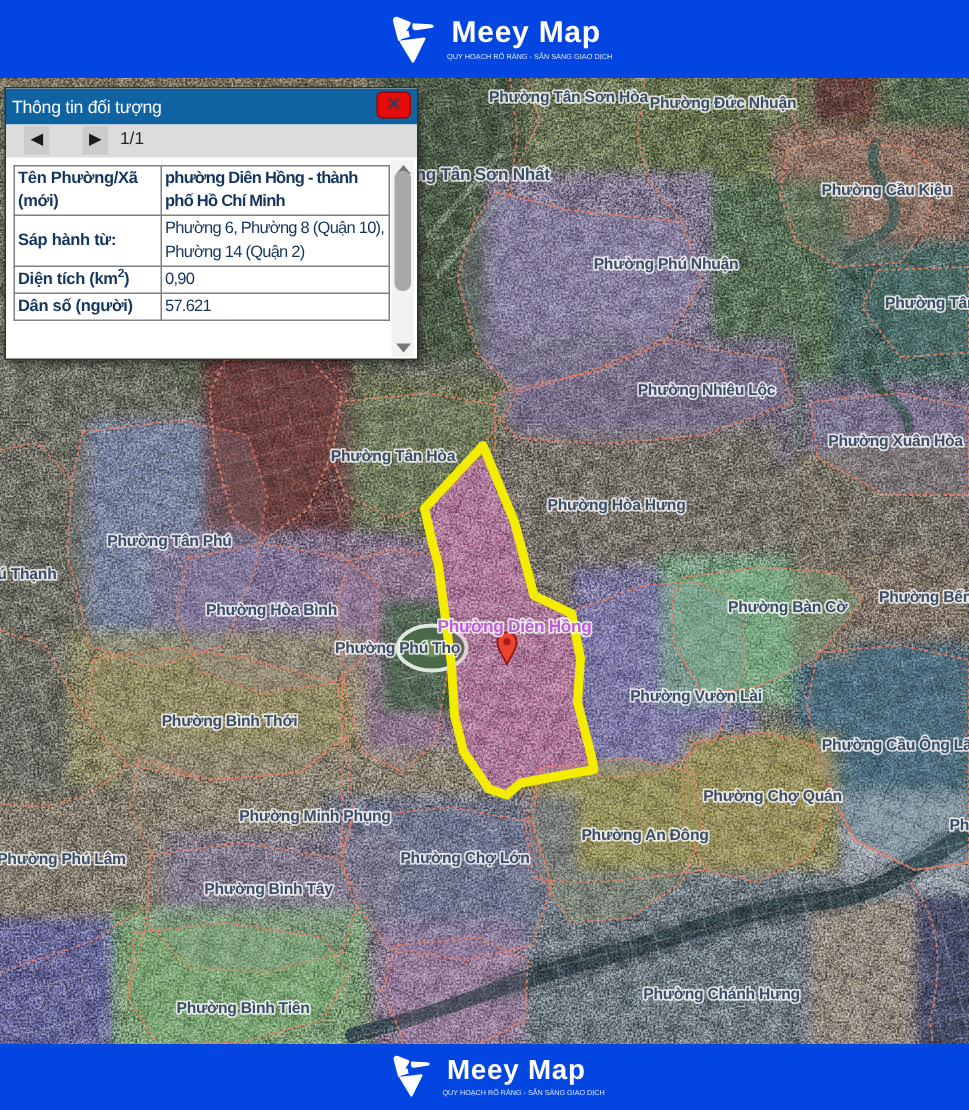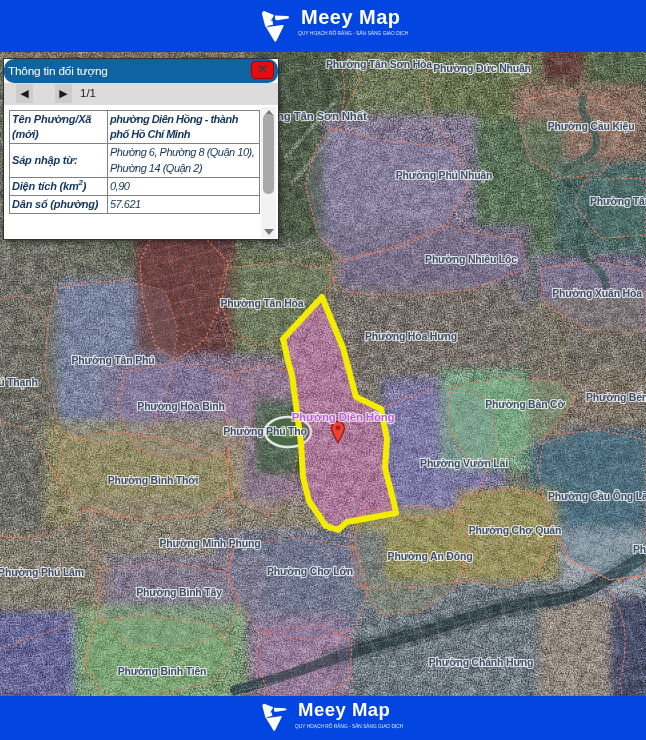--- a/index.html
+++ b/index.html
@@ -1,40 +1,40 @@
 <!DOCTYPE html>
 <html><head>
 <meta charset="utf-8">
 <style>
   html,body{margin:0;padding:0;width:646px;height:740px;overflow:hidden;
     font-family:"Liberation Sans",sans-serif;}
   #page{position:relative;width:646px;height:740px;background:#888;}
   .bluebar{position:absolute;left:0;width:646px;background:#0345e1;}
   #hdr{top:0;height:52px;}
   #ftr{top:696px;height:44px;}
-  .brand{position:absolute;display:flex;}
+  .brand{position:absolute;display:flex;align-items:center;}
   .brandtxt{color:#fff;margin-left:8px;}
   .bt1{font-size:20px;font-weight:bold;letter-spacing:0.5px;line-height:20px;}
   .bt2{font-size:4.9px;letter-spacing:0;margin-top:4px;margin-left:-3px;color:#dde8ff;}
   #map{position:absolute;left:0;top:52px;width:646px;height:644px;}
   
   #popup{position:absolute;left:4px;top:59px;width:274px;height:180px;
      background:#fff;box-shadow:0 0 0 1px #333,2px 3px 6px rgba(0,0,0,.55);overflow:hidden;}
-  #ptitle{position:absolute;left:0;top:0;width:100%;height:24px;background:#0f63a0;border-radius:10px;}
+  #ptitle{position:absolute;left:0;top:0;width:100%;height:24px;background:#0f63a0;}
   #ptitle span{position:absolute;left:4px;top:5px;color:#fff;font-size:11.8px;letter-spacing:-0.2px;}
   #pclose{position:absolute;right:4px;top:2px;width:21px;height:16px;background:#e40d0c;
      border:1px solid #a00;border-radius:4px;color:#333f52;font-weight:bold;
      font-size:12px;text-align:center;line-height:15px;}
   #pnav{position:absolute;left:0;top:24px;width:100%;height:22px;background:#dcdcdc;}
   .navbtn{position:absolute;top:1px;width:17px;height:19px;background:#cccccc;
      font-size:11px;text-align:center;line-height:19px;color:#1a1a1a;}
   #pnum{position:absolute;left:76px;top:4px;font-size:11.5px;color:#222;text-align:right;}
   #ptable{position:absolute;left:5px;top:51px;width:251px;border-collapse:collapse;
      color:#14355c;font-size:11px;letter-spacing:-0.2px;table-layout:fixed;}
-  #ptable td{border:1px solid #808080;padding:1px 2px;line-height:15.2px;vertical-align:middle;overflow:hidden;font-style:italic;}
+  #ptable td{border:1px solid #808080;padding:1px 2px;line-height:15.2px;vertical-align:middle;overflow:hidden;}
   #ptable td.v{letter-spacing:-0.5px;}
   #ptable td.l{font-weight:bold;width:93px;}
   #pscroll{position:absolute;right:2px;top:48px;width:15px;height:131px;background:#f2f2f2;}
   #pthumb{position:absolute;left:2px;top:7px;width:11px;height:80px;background:#a9a9a9;border-radius:5px;}
   .sarr{position:absolute;left:3px;width:0;height:0;border-left:5px solid transparent;border-right:5px solid transparent;}
   .up{top:3px;border-bottom:6px solid #777;}
   .dn{bottom:3px;border-top:6px solid #777;}
 </style>
 </head>
 <body>
@@ -245,29 +245,29 @@
       <div class="navbtn" style="left:51px;">▶</div>
       <div id="pnum">1/1</div>
     </div>
     <table id="ptable">
       <tbody>
           <tr>
             <td class="l">Tên Phường/Xã (mới)</td>
             <td class="v" style="font-weight:bold;margin-left:20px;">phường Diên Hồng - thành phố Hồ Chí Minh</td>
           </tr>
       <tr>
-            <td class="l">Sáp nhập từ:</td>
+            <td class="l">Sáp hành từ:</td>
             <td class="v">Phường 6, Phường 8 (Quận 10), Phường 14 (Quận 2)</td>
           </tr>
       <tr>
             <td class="l">Diện tích (km<sup style="font-size:8px;line-height:0;">2</sup>)</td>
             <td class="v">0,90</td>
           </tr>
       <tr>
-            <td class="l">Dân số (phường)</td>
+            <td class="l">Dân số (người)</td>
             <td class="v">57.621</td>
           </tr>
     </tbody>
       </table>
     <div id="pscroll">
         <div class="sarr up"></div>
         <div id="pthumb"></div>
         <div class="sarr dn"></div>
       </div>
   </div>

